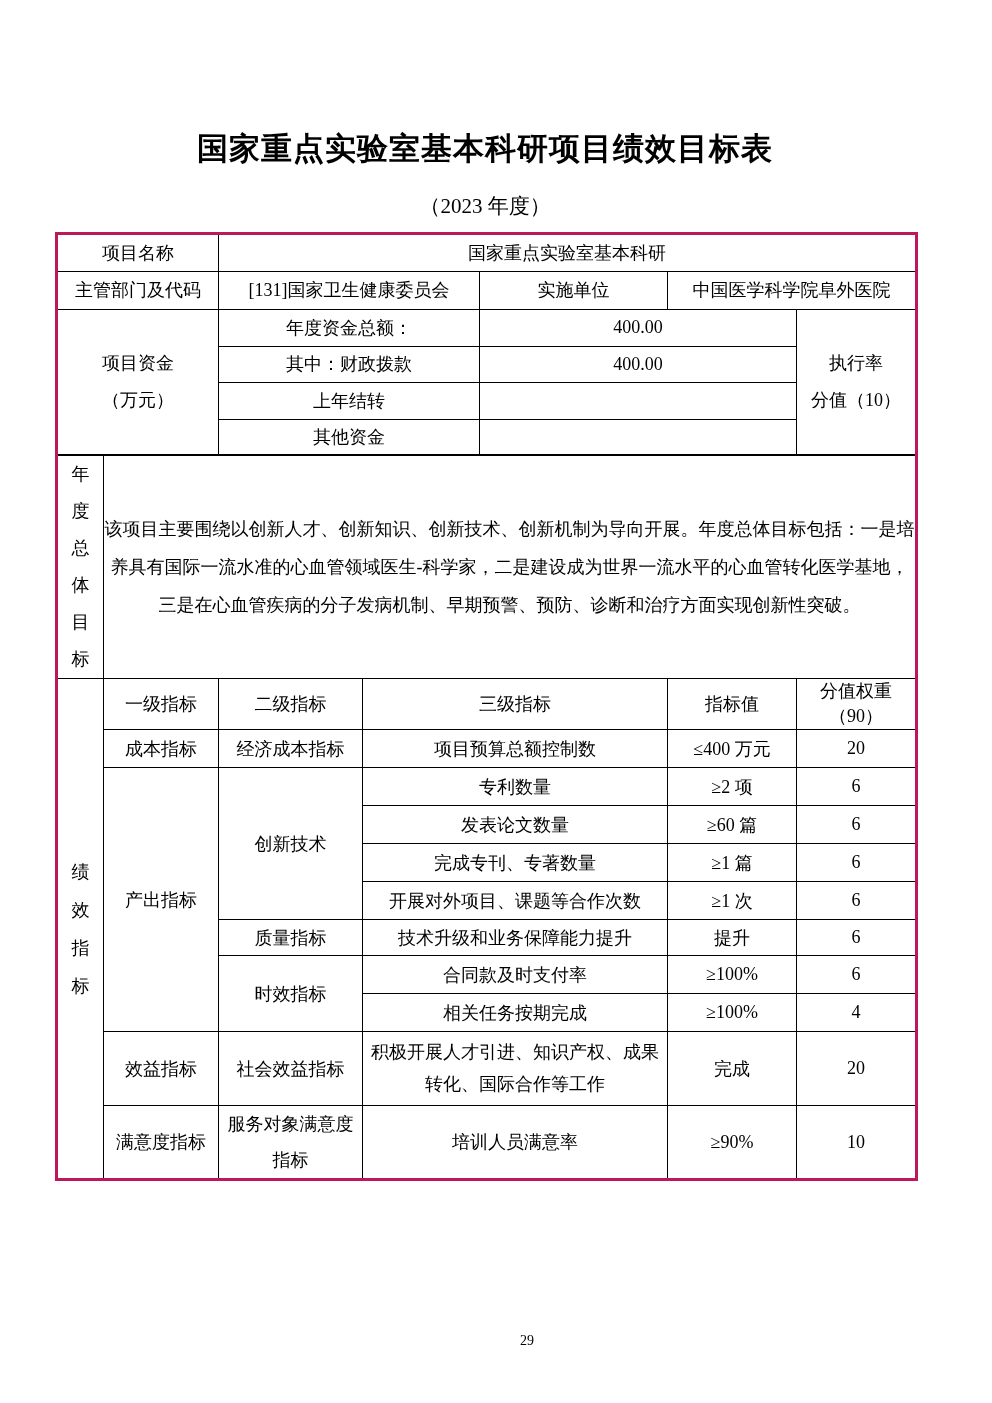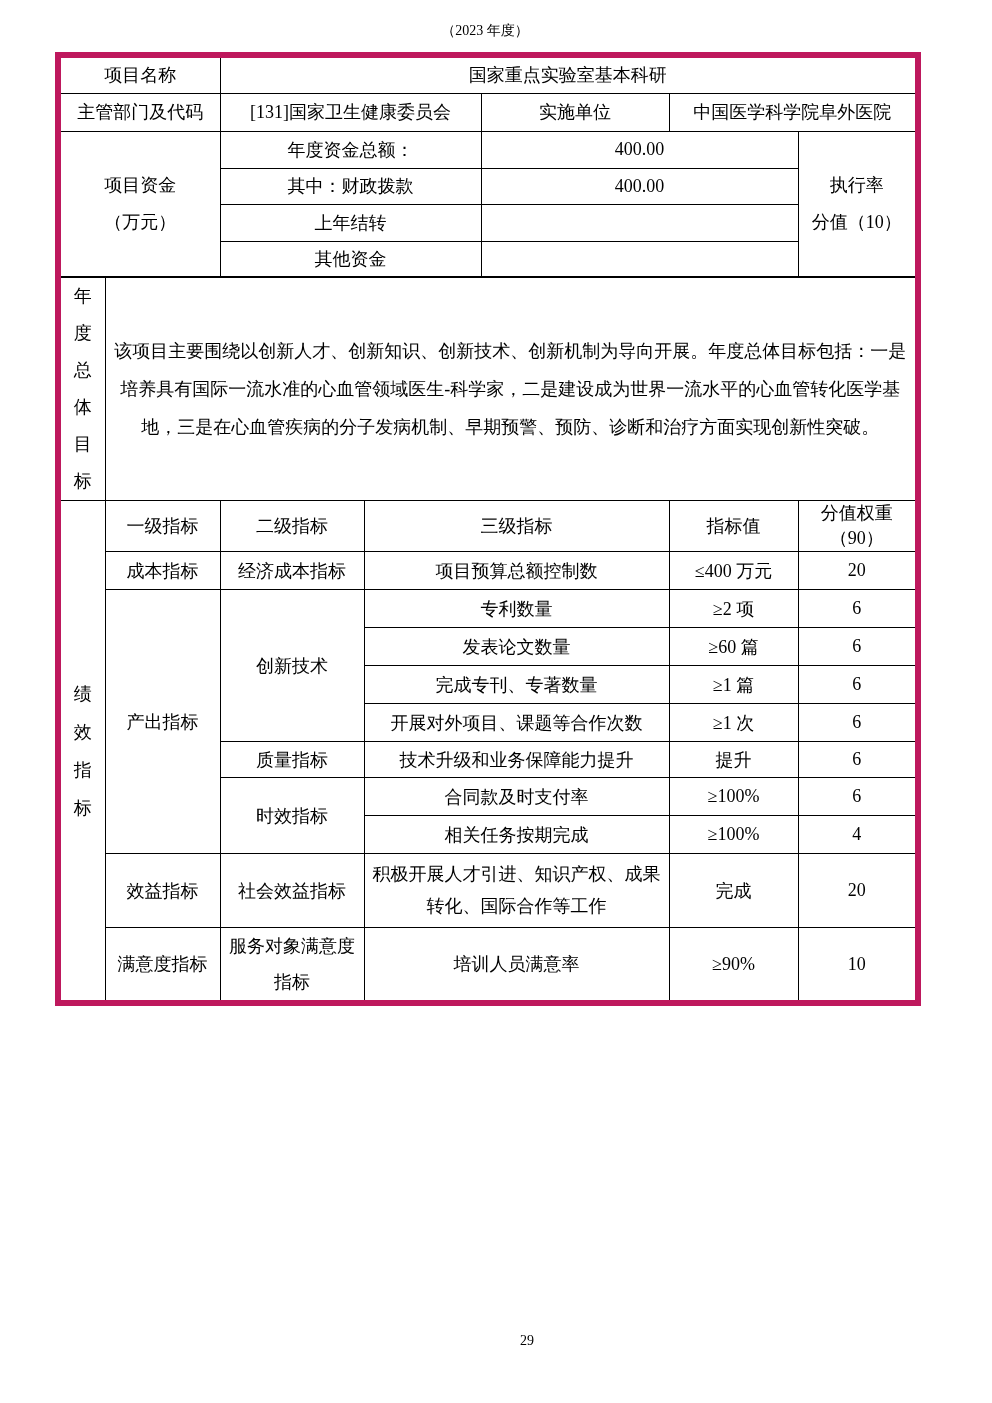--- a/index.html
+++ b/index.html
@@ -8,25 +8,25 @@
     width: 992px; height: 1403px;
     background: #ffffff; color: #000000;
     font-family: "Liberation Serif", "DejaVu Serif", serif;
   }
   .page { position: relative; width: 992px; height: 1403px; overflow: hidden; background: #fff; }
   .title {
     width: 860px; margin: 0 0 0 55px; padding-top: 128px;
     text-align: center; font-size: 31px; font-weight: 700;
     letter-spacing: 1px; line-height: 1.35;
   }
-  .subtitle { width: 860px; margin: 22px 0 0 55px; text-align: center; font-size: 14px; }
+  .subtitle { width: 860px; margin: 22px 0 0 55px; text-align: center; font-size: 21px; }
   table.main {
     width: 860px; margin: 12px 0 0 55px;
     border-collapse: collapse; table-layout: fixed;
-    border: 6px solid #be185d;
+    border: 3px solid #be185d;
   }
   .main td {
     border: 1px solid #000; padding: 0;
     font-size: 18px; text-align: center; vertical-align: middle;
     overflow: hidden;
   }
   tr.h38 { height: 38px; } tr.h37 { height: 37px; } tr.h36 { height: 36px; }
   tr.h48 { height: 48px; } tr.h222 { height: 222px; } tr.h74 { height: 74px; } tr.h72 { height: 72px; }
   .sect-top { border-top: 2px solid #000 !important; }
   .flabel { text-align: right; padding-right: 55px; }
@@ -49,20 +49,21 @@
   .pagenum {
     position: absolute; left: 31px; bottom: 54px; width: 992px;
     text-align: center; font-size: 14px;
   }
 </style>
 </head>
 <body>
 
 <div class="page">
 
+  <div class="title">国家重点实验室基本科研项目绩效目标表</div>
   <div class="subtitle">（2023 年度）</div>
 
   <table class="main">
     <colgroup>
       <col style="width:47px">
         <col style="width:115px">
         <col style="width:144px">
       <col style="width:117px">
         <col style="width:188px">
         <col style="width:129px">

